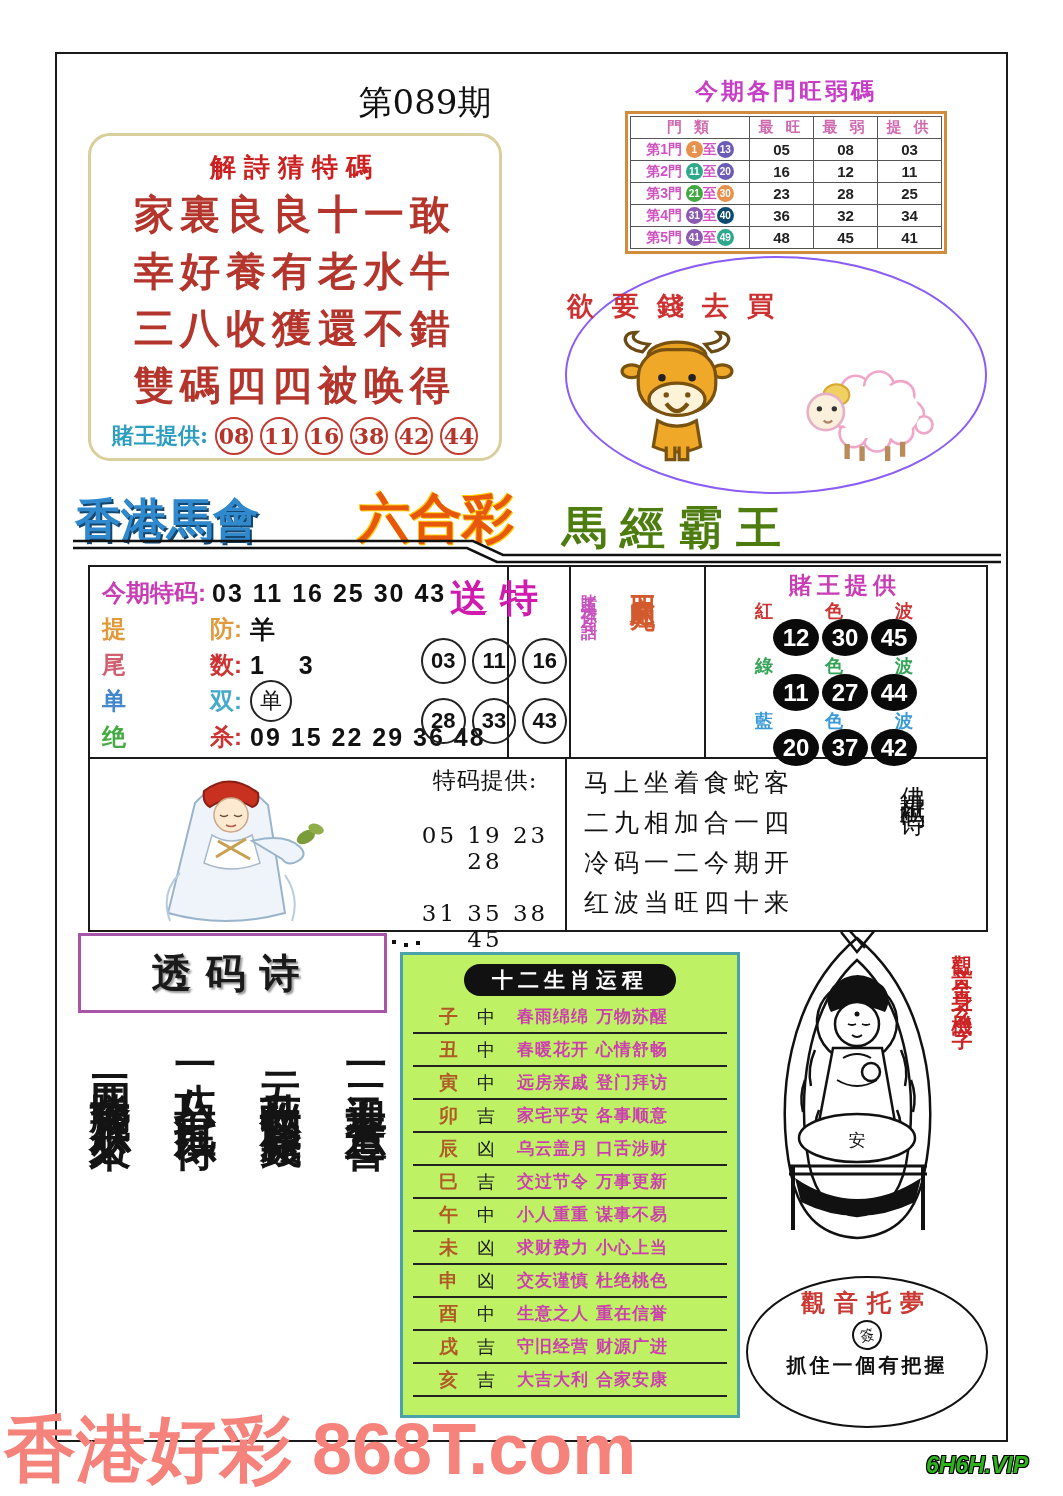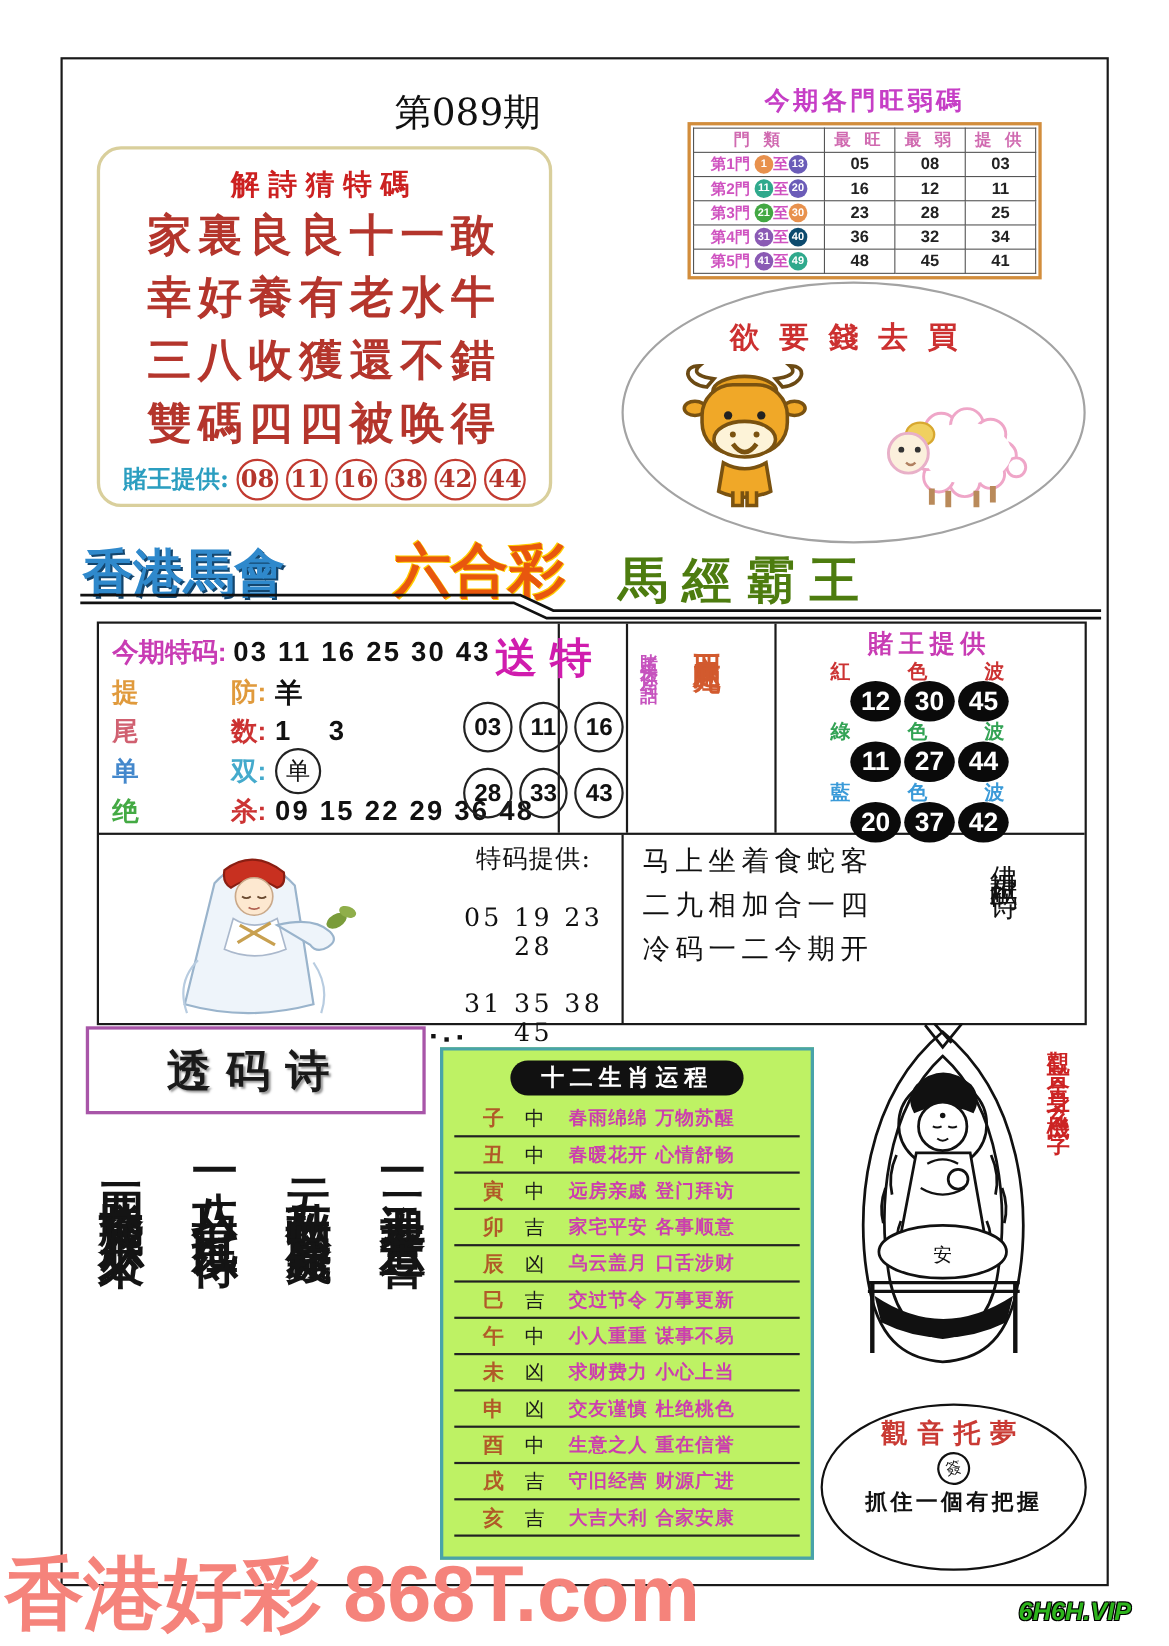--- a/index.html
+++ b/index.html
@@ -27,21 +27,21 @@
   
   .poem{left:88px;top:133px;width:408px;height:322px;border:3px solid #d9cf9c;border-radius:22px;text-align:center;}
   .poem-title{margin-top:14px;color:#cc2020;font-size:26px;font-weight:bold;letter-spacing:8px;}
   .poem-line{color:#b4352c;font-size:40px;font-weight:bold;letter-spacing:6px;height:57px;line-height:57px;}
   .provider{display:flex;align-items:center;justify-content:center;gap:7px;margin-top:4px;}
   .provider-label{color:#2b9ec0;font-size:22px;font-weight:bold;}
   .pcirc{width:34px;height:34px;border:2px solid #c23a30;border-radius:50%;color:#b4352c;
          font-size:22px;font-weight:bold;line-height:34px;text-align:center;}
 
   
-  .oval{left:565px;top:256px;width:418px;height:234px;border:2px solid #a3a3a3;border-radius:50%;text-align:center;}
+  .oval{left:565px;top:256px;width:418px;height:234px;border:2px solid #8b5cf6;border-radius:50%;}
   .oval-text{margin-top:30px;color:#cc3030;font-size:27px;font-weight:bold;letter-spacing:18px;}
   .animals{display:flex;justify-content:center;align-items:flex-end;gap:38px;margin-top:2px;}
 
   
   .b1{left:75px;top:490px;font-size:46px;font-weight:bold;color:#2f89cc;text-shadow:2px 2px 0 #14466e;}
   .b2{left:358px;top:484px;font-size:52px;font-weight:bold;color:#e8570e;
       text-shadow:1px 1px 0 #ffcc00,-1px -1px 0 #ffcc00;}
   .b3{left:562px;top:498px;font-size:45px;font-weight:900;color:#4d7c0f;letter-spacing:13px;white-space:nowrap;}
   .bline{left:55px;top:532px;width:949px;height:36px;}
 
@@ -325,20 +325,21 @@
     <div class="tema serif">
       <div class="tema-label">特码提供:</div>
       <div class="tema-row">05 19 23 28</div>
       <div class="tema-row">31 35 38 45</div>
     </div>
 
     <div class="mid-poem serif">
       <div class="mp-line">马上坐着食蛇客</div>
       <div class="mp-line">二九相加合一四</div>
       <div class="mp-line">冷码一二今期开</div>
+      <div class="mp-line">红波当旺四十来</div>
     </div>
     <div class="fozu serif">佛祖献码诗</div>
   </div>
 
   <div class="abs touma">
     <span class="touma-text serif">透码诗</span>
   </div>
   <div class="abs dots"></div>
   <div class="abs callig">
     <div class="cal-col serif">三四騰飛八必來</div>

